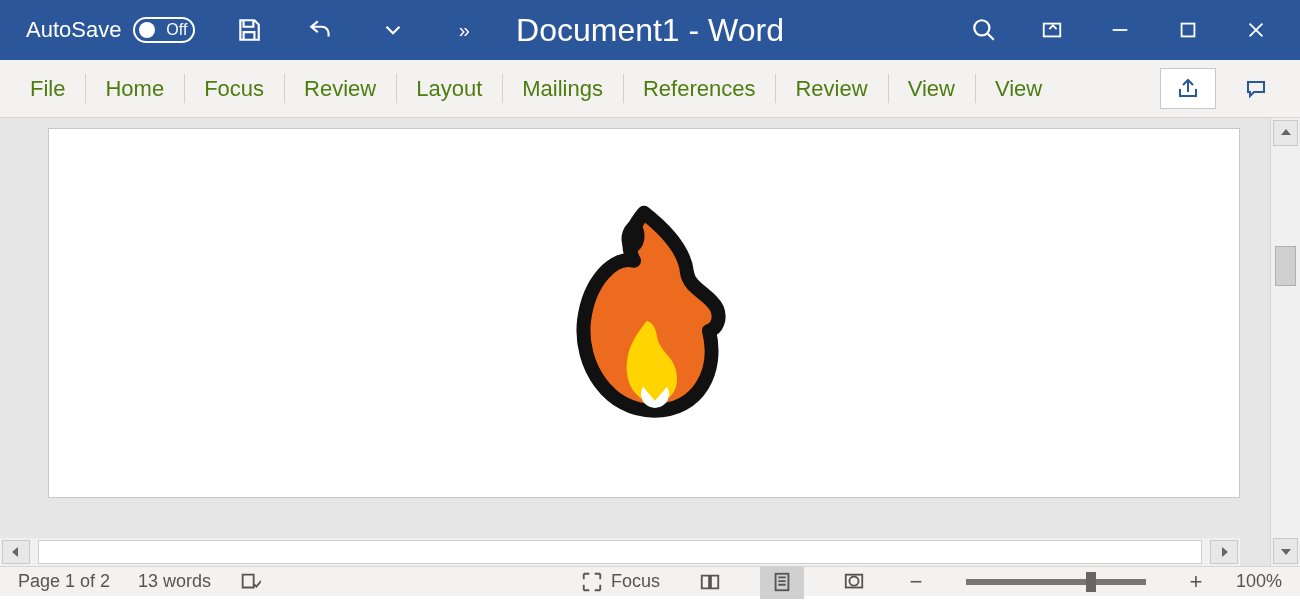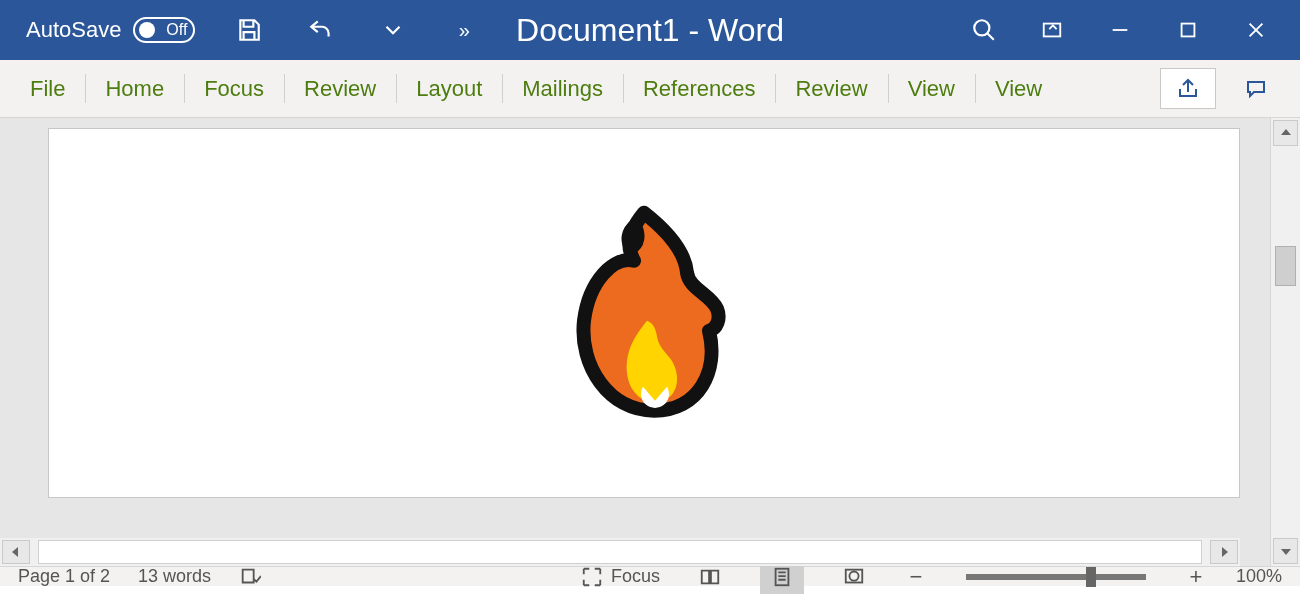--- a/index.html
+++ b/index.html
@@ -91,21 +91,21 @@
     
     .hscroll {
       position:absolute; left:0; right:30px; bottom:0; height:28px;
       background:#f0f0f0; display:flex; align-items:stretch;
     }
     .hscroll .arrow { width:28px; display:flex; align-items:center; justify-content:center; background:#e8e8e8; border:1px solid #c9c9c9; margin:2px; }
     .hscroll .track { flex:1; position:relative; margin:2px 6px; background:#fff; border:1px solid #d0d0d0; }
 
     
     .statusbar {
-      height: 20px; background:#f3f2f1; border-top:1px solid #d6d6d6;
+      height: 30px; background:#f3f2f1; border-top:1px solid #d6d6d6;
       display:flex; align-items:center; font-size:18px; color:#555;
       padding: 0 18px; gap: 28px;
     }
     .statusbar .seg { display:flex; align-items:center; gap:8px; }
     .statusbar .spacer { flex:1; }
     .view-btn { width:44px; height:34px; display:flex; align-items:center; justify-content:center; }
     .view-btn.active { background:#d0d0d0; }
     .view-btn svg { width:22px; height:22px; }
     .zoom-slider {
       width:180px; height:6px; background:#777; position:relative; margin:0 10px;

